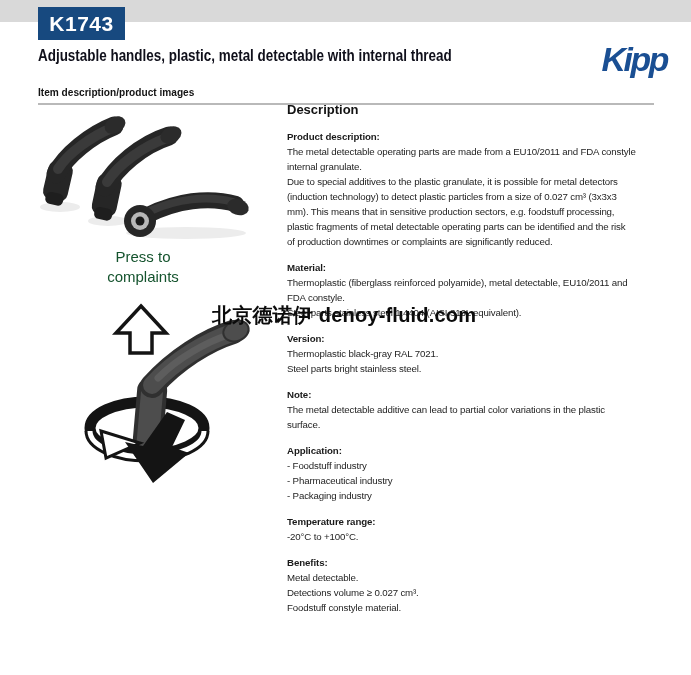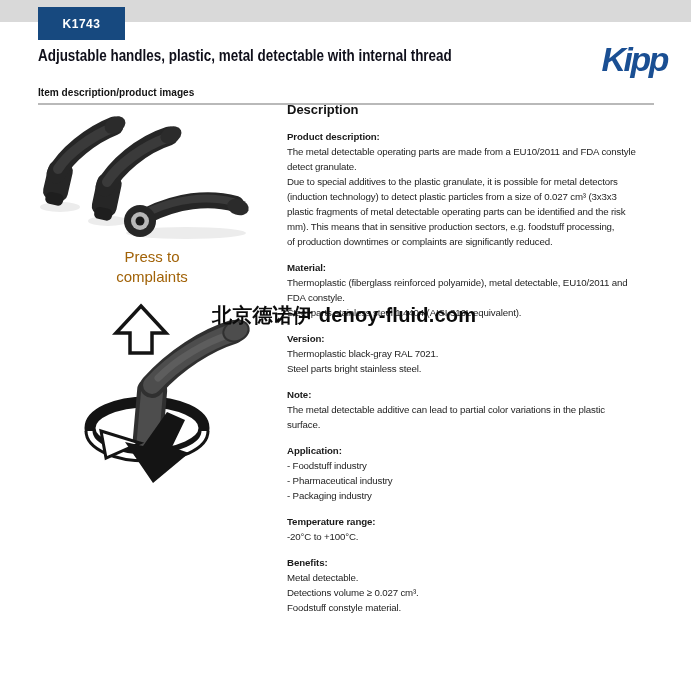--- a/index.html
+++ b/index.html
@@ -3,35 +3,35 @@
 <meta charset="utf-8">
 <style>
   * { margin:0; padding:0; box-sizing:border-box; }
   html,body { width:691px; height:675px; background:#fff; overflow:hidden; }
   body { font-family:"Liberation Sans", sans-serif; position:relative; }
   .page { position:absolute; inset:0; background:#fff; }
 
   .topbar { position:absolute; left:0; top:0; width:691px; height:22px; background:#d9d9d9; }
 
   .badge { position:absolute; left:38px; top:7px; width:87px; height:33px; background:#17497f;
-           color:#fff; font-weight:bold; font-size:12px; display:flex; align-items:center;
+           color:#fff; font-weight:bold; font-size:21px; display:flex; align-items:center;
            justify-content:center; letter-spacing:.5px; }
 
   .kipp { position:absolute; left:600px; top:28px; width:74px; height:60px; }
 
   .title { position:absolute; left:38px; top:47px; font-size:16px; font-weight:bold; color:#10101b;
            white-space:nowrap; transform:scaleX(.84); transform-origin:left center; }
 
   .sec-header { position:absolute; left:38px; top:86px; font-size:11.5px; font-weight:bold;
                 color:#141414; white-space:nowrap; transform:scaleX(.88); transform-origin:left center; }
   .rule { position:absolute; left:38px; top:103px; width:616px; height:2px; background:#b9b9b9; }
 
   .photo   { position:absolute; left:36px;  top:111px; }
-  .caption { position:absolute; left:62px;  top:247px; width:180px; text-align:center;
-             font-size:15px; line-height:20px; color:#a16207; }
+  .caption { position:absolute; left:53px;  top:247px; width:180px; text-align:center;
+             font-size:15px; line-height:20px; color:#14532d; }
   .diagram { position:absolute; left:55px;  top:300px; }
 
   .watermark { position:absolute; left:212px; top:302px; font-size:20px; font-weight:bold;
                color:#0b0b0b; white-space:nowrap; z-index:10; letter-spacing:.2px; }
 
   .desc-col { position:absolute; left:287px; top:102px; width:372px; color:#1a1a1a; }
   .desc-col h2 { font-size:13px; line-height:16px; font-weight:bold; color:#121212; margin:0 0 8px 0; }
   .section { margin-top:11px; }
   .sec-h  { font-size:9.7px; line-height:15px; font-weight:bold; letter-spacing:-.1px; white-space:nowrap; }
   .line   { font-size:9.7px; line-height:15px; letter-spacing:-.15px; white-space:nowrap; color:#1e1e1e; }
@@ -120,25 +120,25 @@
   </svg>
 
   <div class="watermark">北京德诺伊 denoy-fluid.com</div>
 
   <div class="desc-col">
     <h2>Description</h2>
 
     <div class="section">
       <div class="sec-h">Product description:</div>
       <div class="line">The metal detectable operating parts are made from a EU10/2011 and FDA constyle</div>
-      <div class="line">detect granulate.</div>
+      <div class="line">internal granulate.</div>
       <div class="line">Due to special additives to the plastic granulate, it is possible for metal detectors</div>
       <div class="line">(induction technology) to detect plastic particles from a size of 0.027 cm³ (3x3x3</div>
+      <div class="line">mm). This means that in sensitive production sectors, e.g. foodstuff processing,</div>
       <div class="line">plastic fragments of metal detectable operating parts can be identified and the risk</div>
-      <div class="line">mm). This means that in sensitive production sectors, e.g. foodstuff processing,</div>
       <div class="line">of production downtimes or complaints are significantly reduced.</div>
     </div>
 
     <div class="section">
       <div class="sec-h">Material:</div>
       <div class="line">Thermoplastic (fiberglass reinforced polyamide), metal detectable, EU10/2011 and</div>
       <div class="line">FDA constyle.</div>
       <div class="line">Steel parts stainless steel 1.4404 (AISI 316L equivalent).</div>
     </div>
 

